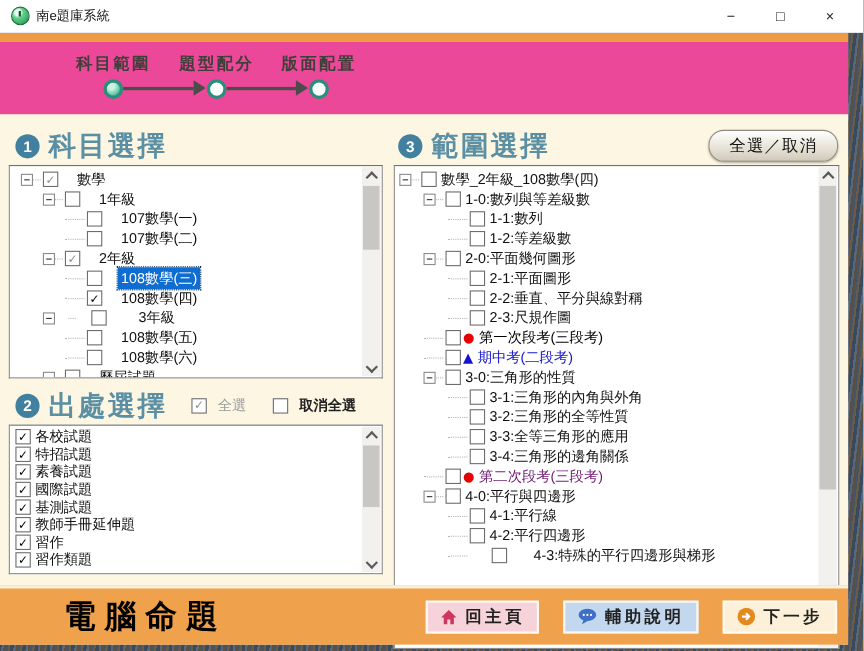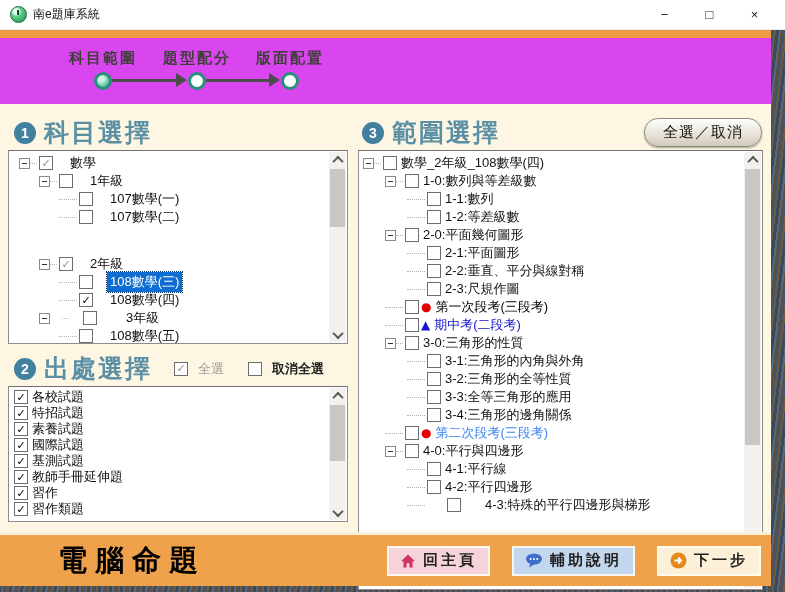--- a/index.html
+++ b/index.html
@@ -11,21 +11,21 @@
   .titlebar{position:absolute;left:0;top:0;width:785px;height:30px;background:#ffffff;display:flex;align-items:center;box-sizing:border-box;border-bottom:1px solid #e8e8e8;}
   .appicon{width:15px;height:15px;border-radius:50%;margin:0 6px 0 10px;
            background:radial-gradient(circle at 35% 30%,#eafff2 0 18%,#5fd08a 35%,#1f8b4a 100%);border:1px solid #1c6e3c;position:relative;}
   .appicon::after{content:"";position:absolute;left:6px;top:3px;width:2px;height:5px;background:#0d4d26;}
   .title-text{font-size:12px;color:#111;}
   .controls{margin-left:auto;display:flex;align-items:center;height:30px;}
   .ctrl{width:45px;height:30px;display:flex;align-items:center;justify-content:center;font-size:13px;color:#222;cursor:default;}
   .ctrl.close{margin-right:8px;}
   
   .strip{position:absolute;left:0;top:30px;width:771px;height:8px;background:#ee9b45;}
-  .stepbar{position:absolute;left:0;top:38px;width:771px;height:66px;background:#d946ef;border-bottom:1px solid #ddd6c2;}
+  .stepbar{position:absolute;left:0;top:38px;width:771px;height:66px;background:#ec4899;border-bottom:1px solid #ddd6c2;}
   .steplabel{position:absolute;top:11px;width:100px;text-align:center;font-size:15px;font-weight:bold;color:#3f3f3a;letter-spacing:2px;}
   .stepcircle{position:absolute;top:34px;width:12px;height:12px;border:3px solid #27907b;border-radius:50%;background:#fcfffd;}
   .stepcircle.active{background:radial-gradient(circle at 35% 30%,#c8f5e0 0 25%,#2fa586 90%);}
   .arrowline{position:absolute;top:41px;height:3px;background:#4c4c4c;}
   .arrowhead{position:absolute;top:35px;width:0;height:0;border-left:11px solid #4c4c4c;border-top:7px solid transparent;border-bottom:7px solid transparent;}
   
   .main{position:absolute;left:0;top:104px;width:771px;height:428px;background:#fdf6e3;}
   .sechead{position:absolute;display:flex;align-items:center;gap:8px;}
   .numcircle{width:22px;height:22px;border-radius:50%;background:#41809f;color:#fff;font-size:14px;font-weight:bold;display:flex;align-items:center;justify-content:center;}
   .sectitle{font-size:25px;font-weight:bold;color:#5b8fa4;letter-spacing:2px;}
@@ -126,21 +126,21 @@
         <div class="trow" style="padding-left: 50px;">
           <span class="dots leafdots"></span>
           <span class="cb"></span>
           <span class="tlabel">107數學(一)</span>
         </div>
         <div class="trow" style="padding-left: 50px;">
           <span class="dots leafdots"></span>
           <span class="cb"></span>
           <span class="tlabel">107數學(二)</span>
         </div>
-        <div class="trow" style="padding-left: 30px; margin-top: 29px;">
+        <div class="trow" style="padding-left: 30px;">
           <span class="expand"></span>
           <span class="dots"></span>
           <span class="cb gray"></span>
           <span class="tlabel">2年級</span>
         </div>
         <div class="trow" style="padding-left: 50px;">
           <span class="dots leafdots"></span>
           <span class="cb"></span>
           <span class="tlabel sel">108數學(三)</span>
         </div>
@@ -324,21 +324,21 @@
         </div>
         <div class="trow" style="padding-left: 48px;">
           <span class="dots leafdots"></span>
           <span class="cb"></span>
           <span class="tlabel">3-4:三角形的邊角關係</span>
         </div>
         <div class="trow" style="padding-left: 26px;">
           <span class="dots leafdots"></span>
           <span class="cb"></span>
           <span class="marker" style="color: rgb(230, 0, 0);">●</span>
-          <span class="tlabel" style="color: #3b82f6;">第二次段考(三段考)</span>
+          <span class="tlabel" style="color: #701a75;">第二次段考(三段考)</span>
         </div>
         <div class="trow" style="padding-left: 26px;">
           <span class="expand"></span>
           <span class="dots"></span>
           <span class="cb"></span>
           <span class="tlabel">4-0:平行與四邊形</span>
         </div>
         <div class="trow" style="padding-left: 48px;">
           <span class="dots leafdots"></span>
           <span class="cb"></span>

